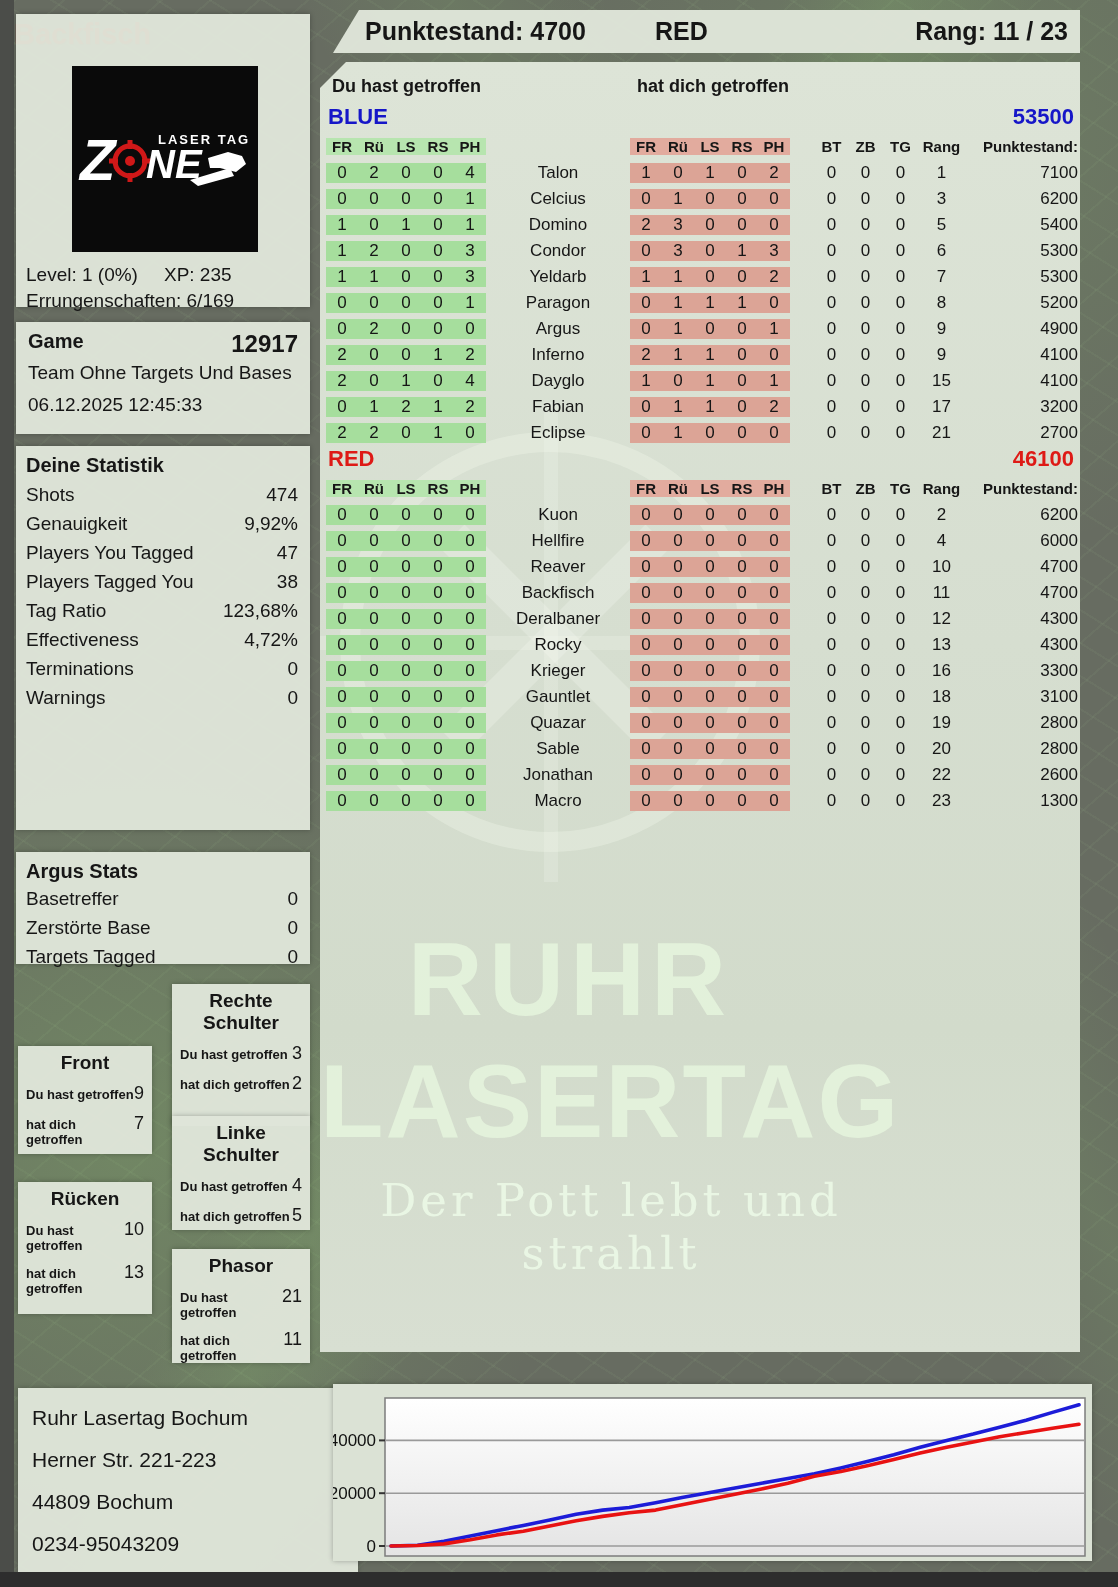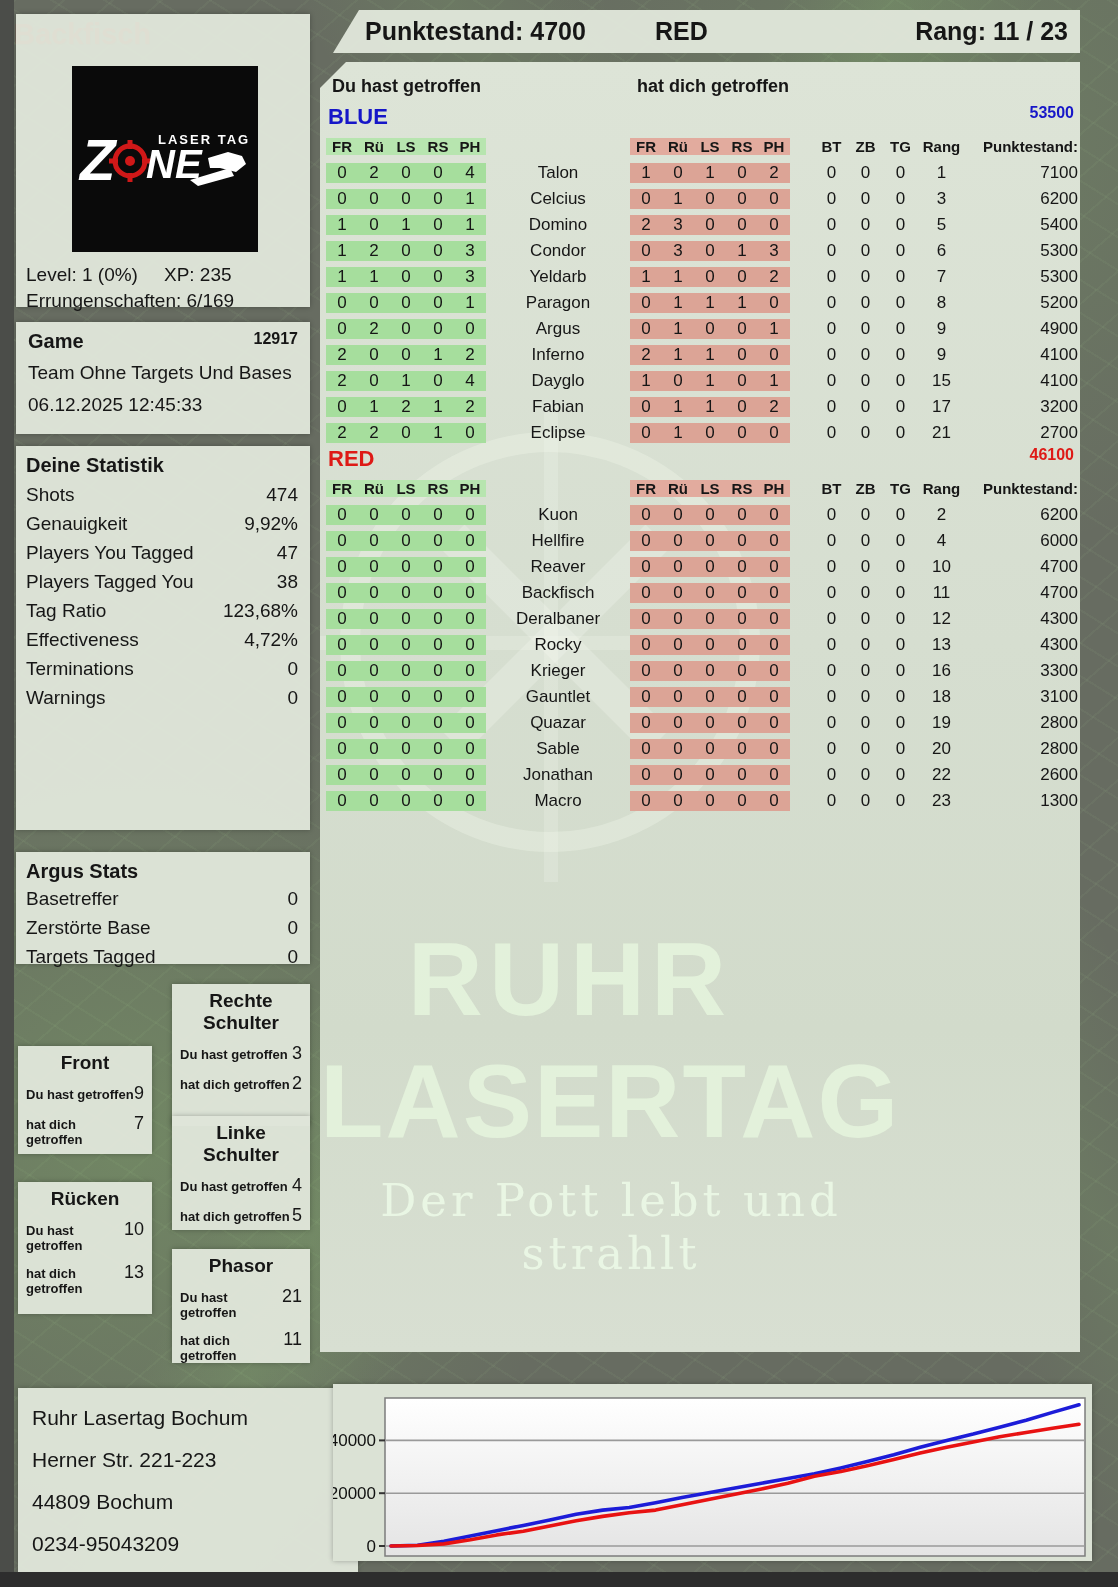--- a/index.html
+++ b/index.html
@@ -33,21 +33,21 @@
     text-shadow:1px 1px 0 rgba(60,0,0,.35);}
   
   .p-profile{left:16px;top:14px;width:294px;height:293px;}
   .logo-box{position:absolute;left:56px;top:52px;width:186px;height:186px;background:#0a0a0a;}
   .lvl-line{position:absolute;left:10px;top:250px;font-size:19px;}
   .ach-line{position:absolute;left:10px;top:276px;font-size:19px;}
   .lvl-xp{margin-left:26px;}
   
   .p-game{left:16px;top:322px;width:294px;height:112px;font-size:19px;}
   .game-head{position:absolute;left:12px;top:8px;font-weight:bold;font-size:20px;}
-  .game-id{position:absolute;right:12px;top:8px;font-weight:bold;font-size:16px;}
+  .game-id{position:absolute;right:12px;top:8px;font-weight:bold;font-size:24px;}
   .game-mode{position:absolute;left:12px;top:40px;}
   .game-date{position:absolute;left:12px;top:72px;}
   
   .p-stats{left:16px;top:446px;width:294px;height:384px;}
   .p-arena{left:16px;top:852px;width:294px;height:112px;}
   .stats-title{position:absolute;left:10px;top:8px;font-size:20px;font-weight:bold;}
   .stat-row{position:absolute;left:10px;right:12px;display:flex;justify-content:space-between;font-size:19px;}
   
   .zone-box{padding:6px 8px 4px 8px;}
   .zone-title{text-align:center;font-size:19px;font-weight:bold;margin-bottom:4px;}
@@ -78,21 +78,21 @@
   .wm-lasertag{position:absolute;left:0px;top:980px;width:580px;text-align:center;
     font-size:104px;font-weight:bold;letter-spacing:2px;color:rgba(229,245,221,.85);}
   .wm-tagline{position:absolute;left:6px;top:1112px;width:570px;text-align:center;
     font-family:"DejaVu Serif",serif;font-size:45px;letter-spacing:4px;color:rgba(235,248,230,.9);}
   .hits-labels{position:absolute;left:10px;top:14px;width:740px;height:24px;}
   .lbl-you{position:absolute;left:2px;font-size:18px;font-weight:bold;}
   .lbl-them{position:absolute;left:307px;font-size:18px;font-weight:bold;}
   .scoreboard{position:absolute;left:6px;top:42px;width:748px;}
   .team-head{position:relative;height:28px;}
   .team-name{position:absolute;left:2px;top:0;font-size:22px;font-weight:bold;}
-  .team-total{position:absolute;right:0px;top:0;font-size:16px;font-weight:bold;}
+  .team-total{position:absolute;right:0px;top:0;font-size:22px;font-weight:bold;}
   .srow{display:grid;height:26px;align-items:center;
     grid-template-columns:32px 32px 32px 32px 32px 144px 32px 32px 32px 32px 32px 25px 33px 35px 35px 47px 113px;}
   .srow.hdr{height:28px;font-size:15px;font-weight:bold;}
   .cell{font-size:17px;text-align:center;}
   .srow.hdr .cell{font-size:15px;}
   .cell.g{background:#a6de9d;}
   .srow.hdr .cell.g{background:#b7e5af;}
   .cell.r{background:#dca496;}
   .srow.hdr .cell.r{background:#e2ab9e;}
   .cell.name{font-size:17px;}

